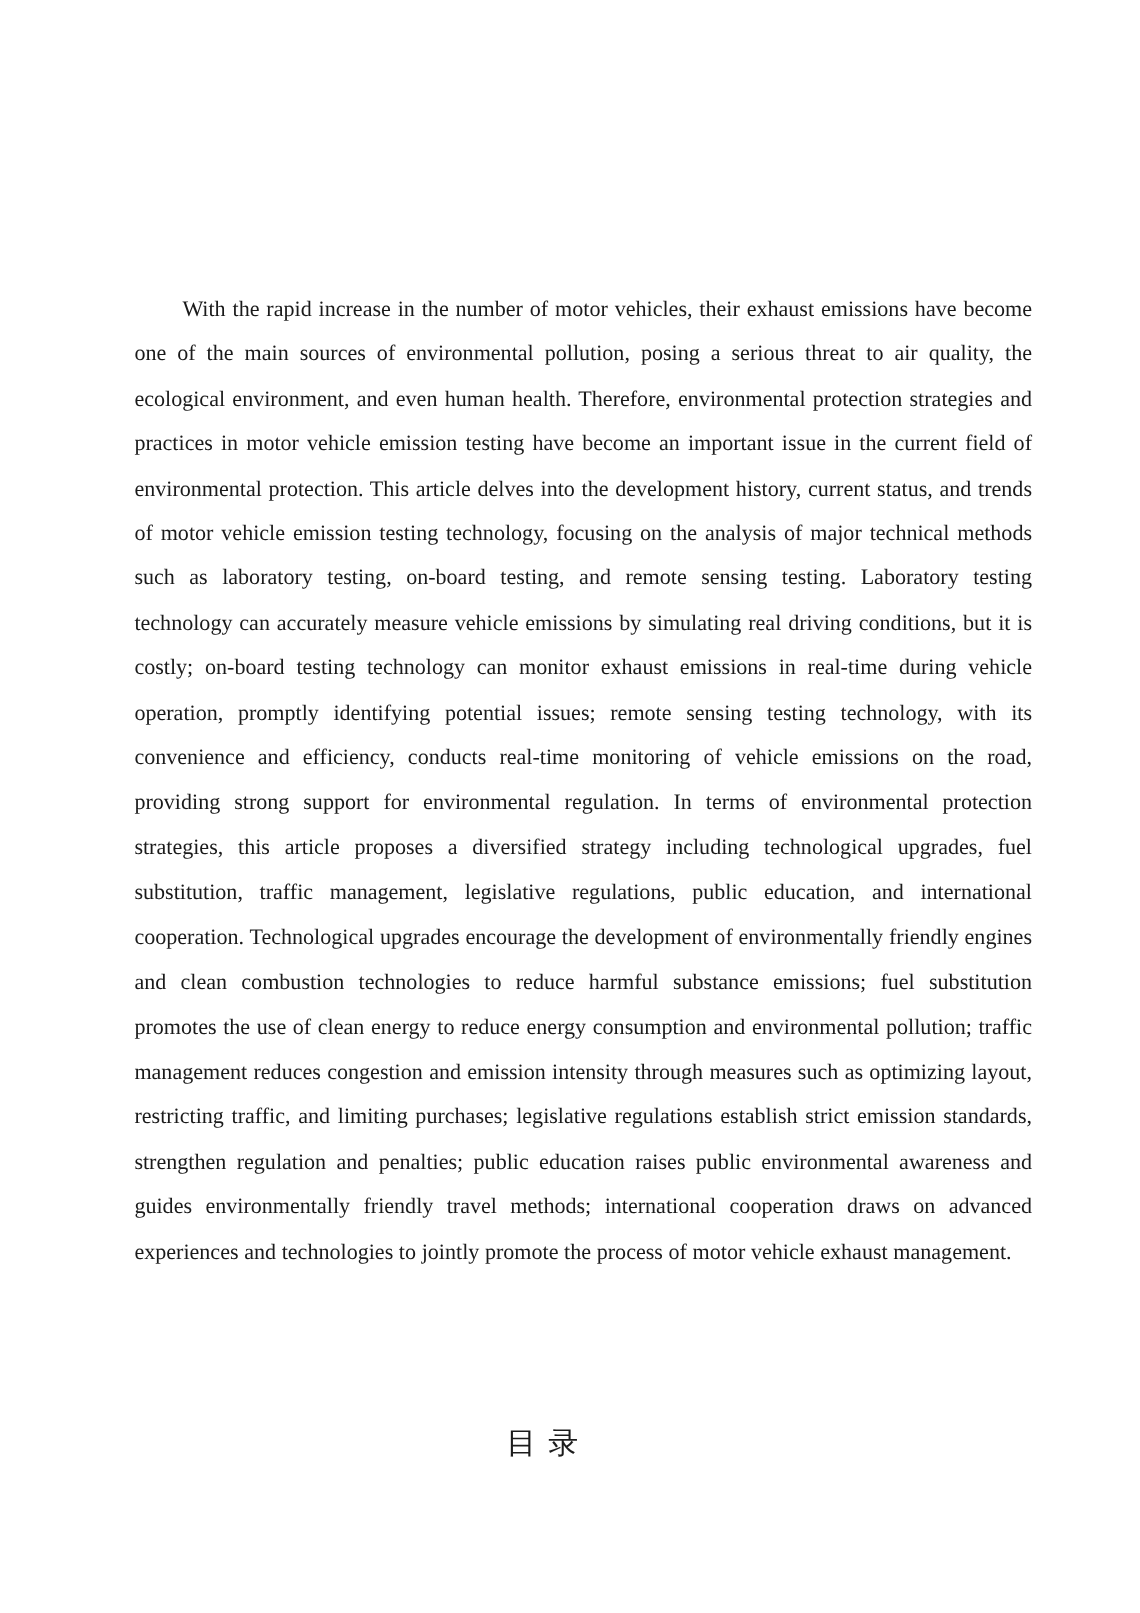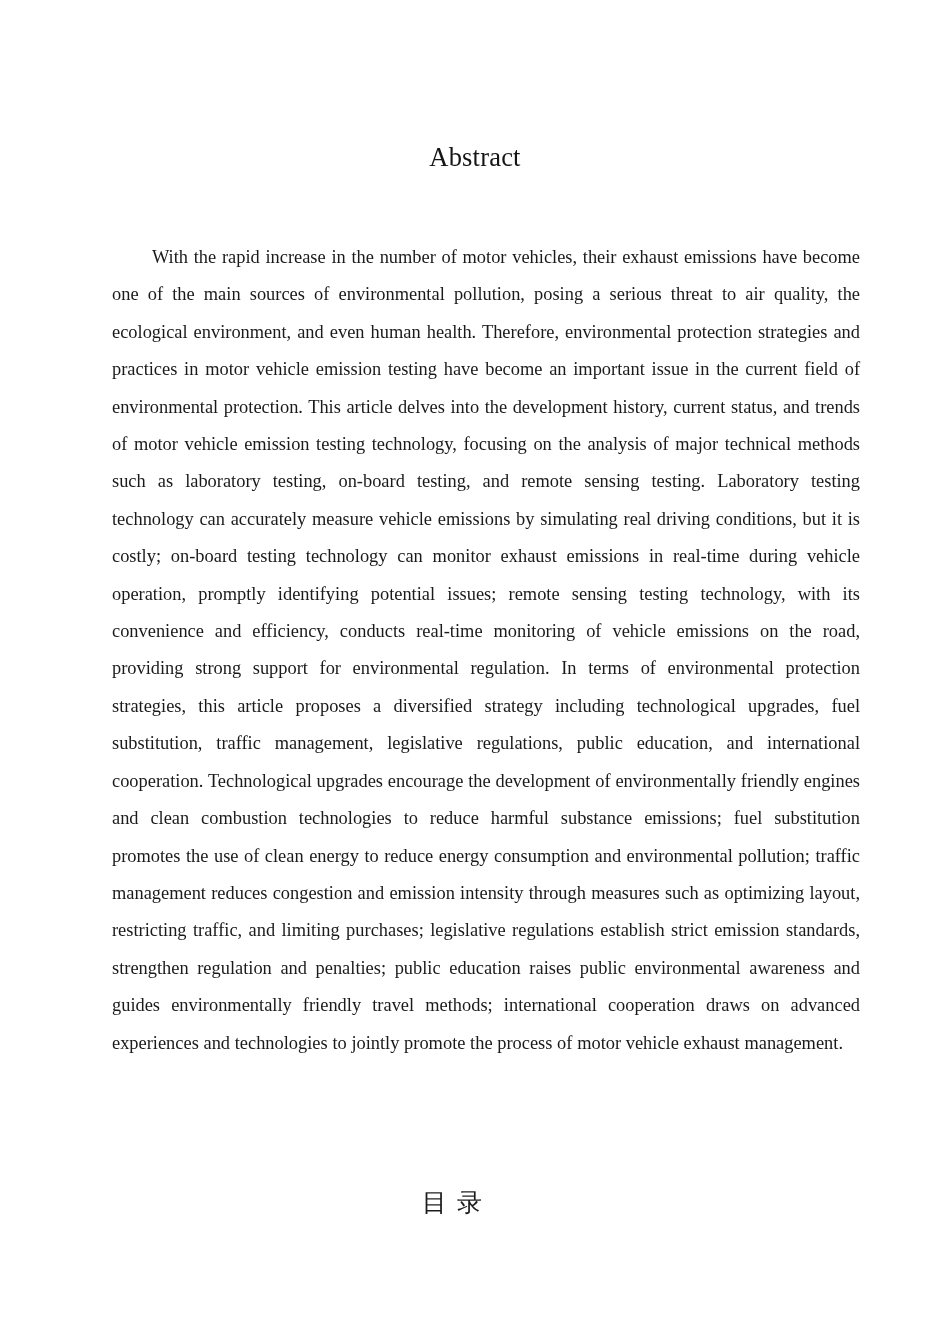--- a/index.html
+++ b/index.html
@@ -83,20 +83,19 @@
     letter-spacing: 1px;
     padding-right: 45px;
     box-sizing: border-box;
   }
 </style>
 </head>
 <body>
 
 <div class="page">
 
-  <h1 class="doc-title">Abstract</h1>
 
   <p class="abstract-body">With the rapid increase in the number of motor vehicles, their exhaust emissions have become one of the main sources of environmental pollution, posing a serious threat to air quality, the ecological environment, and even human health. Therefore, environmental protection strategies and practices in motor vehicle emission testing have become an important issue in the current field of environmental protection. This article delves into the development history, current status, and trends of motor vehicle emission testing technology, focusing on the analysis of major technical methods such as laboratory testing, on-board testing, and remote sensing testing. Laboratory testing technology can accurately measure vehicle emissions by simulating real driving conditions, but it is costly; on-board testing technology can monitor exhaust emissions in real-time during vehicle operation, promptly identifying potential issues; remote sensing testing technology, with its convenience and efficiency, conducts real-time monitoring of vehicle emissions on the road, providing strong support for environmental regulation. In terms of environmental protection strategies, this article proposes a diversified strategy including technological upgrades, fuel substitution, traffic management, legislative regulations, public education, and international cooperation. Technological upgrades encourage the development of environmentally friendly engines and clean combustion technologies to reduce harmful substance emissions; fuel substitution promotes the use of clean energy to reduce energy consumption and environmental pollution; traffic management reduces congestion and emission intensity through measures such as optimizing layout, restricting traffic, and limiting purchases; legislative regulations establish strict emission standards, strengthen regulation and penalties; public education raises public environmental awareness and guides environmentally friendly travel methods; international cooperation draws on advanced experiences and technologies to jointly promote the process of motor vehicle exhaust management.</p>
 
 
   <div class="toc-heading">目 录</div>
 
 </div>
 
 </body></html>

